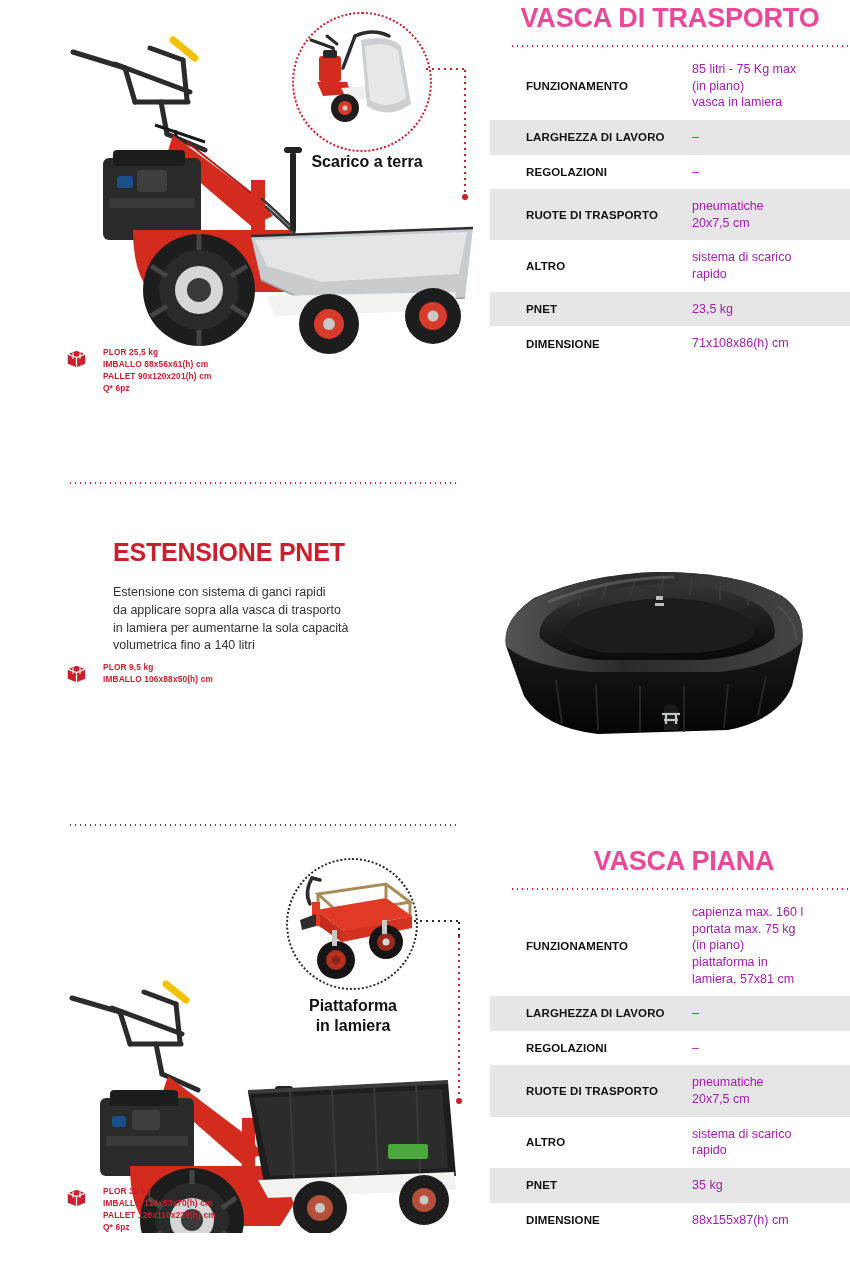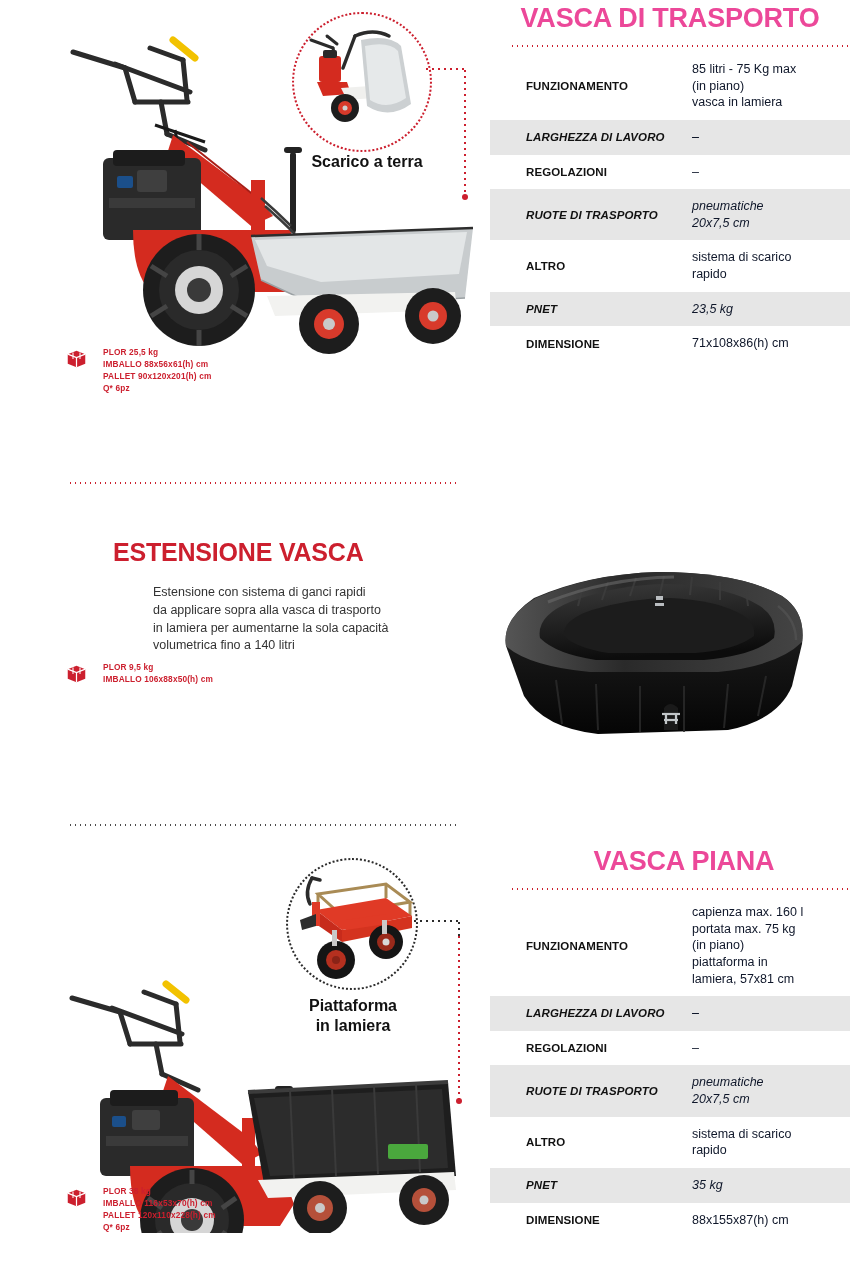--- a/index.html
+++ b/index.html
@@ -30,37 +30,37 @@
     background-size: 5px 2px;
     background-repeat: repeat-x;
     background-position: 0 center;
   }
   .dotted-rule.grey {
     background-image: radial-gradient(circle, #4a4a4a 0.9px, transparent 1.1px);
   }
 
   
   .spec-table { width: 100%; border-collapse: collapse; }
-  .spec-table tr.shaded { background: #e6e6e6; font-style: italic; }
+  .spec-table tr.shaded { background: #e6e6e6; }
   .spec-table td {
     vertical-align: middle;
     padding: 9px 0 9px 0;
   }
   .spec-table td.label {
     font-weight: bold;
     font-size: 11.5px;
     color: #111;
     letter-spacing: 0.1px;
     padding-left: 36px;
     width: 196px;
     white-space: nowrap;
   }
   .spec-table td.value {
     font-size: 12.5px;
-    color: #0f172a;
+    color: #a21caf;
     line-height: 1.33;
     padding-left: 6px;
     padding-right: 10px;
     white-space: pre-line;
   }
 
   
   .pack { display: flex; align-items: flex-start; gap: 16px; }
   .pack-icon { width: 21px; height: 21px; flex: 0 0 21px; margin-top: 3px; }
   .pack-lines {
@@ -116,21 +116,21 @@
     color: #cc1f2e; font-weight: bold; font-size: 25px;
     text-align: center; line-height: 1;
   }
 
   .acc-title {
     color: #cc1f2e; font-weight: bold; font-size: 25px; line-height: 1;
     letter-spacing: -0.2px;
   }
   .acc-desc {
     font-size: 12.5px; color: #333; line-height: 1.42;
-    white-space: pre-line; margin-top: 11px; margin-left: 40px;
+    white-space: pre-line; margin-top: 11px;
   }
 
   
   .photo { position: absolute; }
   .photo svg { display: block; }
 </style>
 </head>
 <body>
 
 <div class="page">
@@ -298,21 +298,21 @@
           <td class="label">DIMENSIONE</td>
           <td class="value">71x108x86(h) cm</td>
         </tr>
       </tbody>
     </table>
   </div>
 
 
   <div class="dotted-rule" style="position:absolute; left:68px; top:482px; width:392px;"></div>
 
-  <div class="acc-title" style="position:absolute; left:113px; top:540px; width:340px;">ESTENSIONE VASCA</div>
+  <div class="acc-title" style="position:absolute; left:113px; top:540px; width:340px;">ESTENSIONE PNET</div>
 
   <div class="acc-desc" style="position:absolute; left:113px; top:573px; width:300px;">Estensione con sistema di ganci rapidi
 da applicare sopra alla vasca di trasporto
 in lamiera per aumentarne la sola capacità
 volumetrica fino a 140 litri</div>
 
   <div class="pack" style="position:absolute; left:66px; top:660px; width:230px;">
     <span class="pack-icon">
       <svg width="21" height="21" viewBox="0 0 24 24">
         <path d="M2 7 L12 3 L22 7 L22 18 L12 22 L2 18 Z" fill="#cc1f2e"></path>

